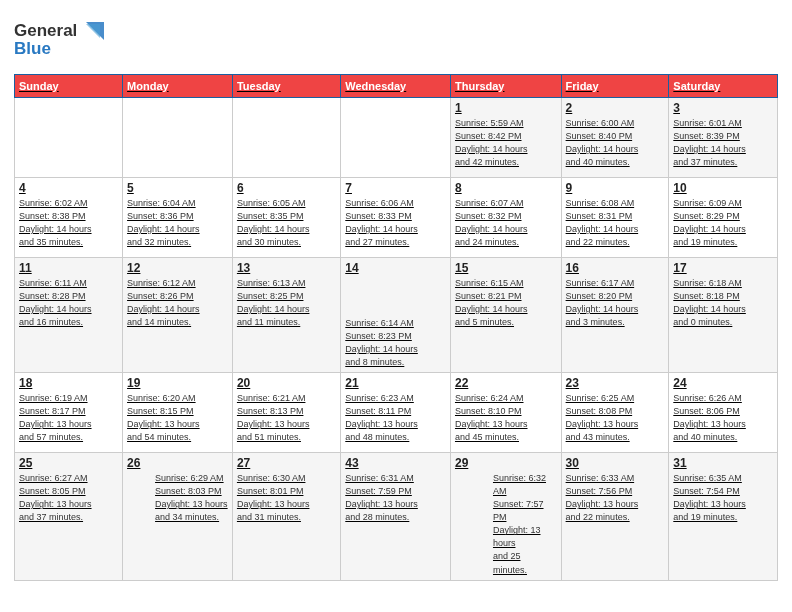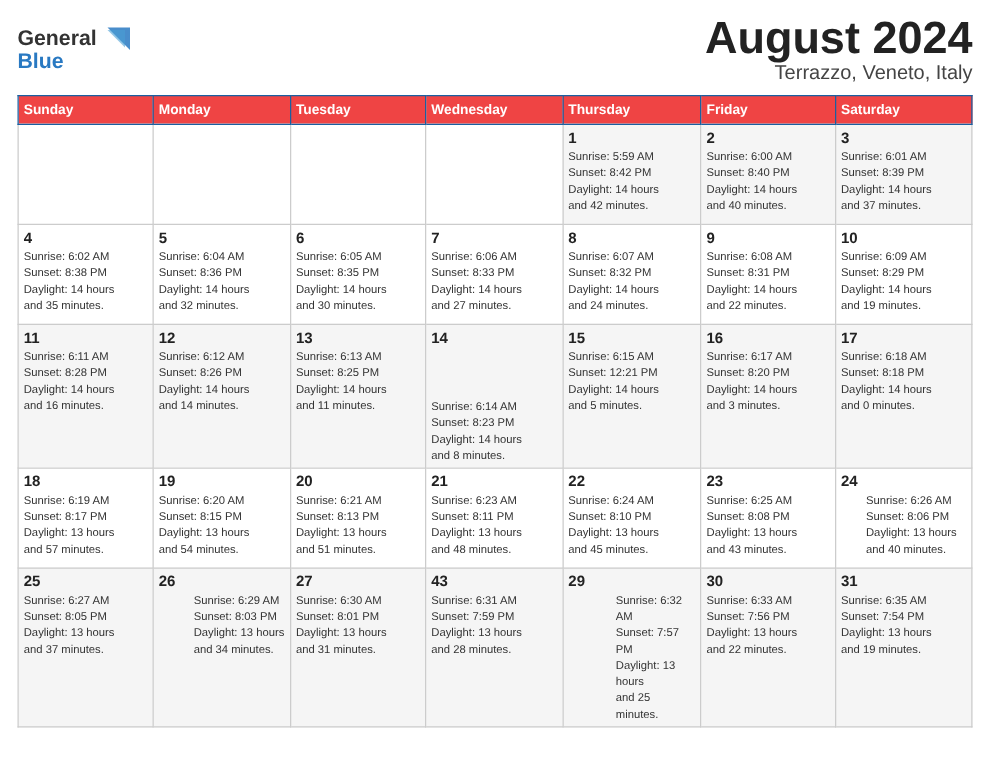--- a/index.html
+++ b/index.html
@@ -7,20 +7,21 @@
       font-family: Arial, sans-serif;
       background: #fff;
       width: 792px;
       height: 612px;
       overflow: hidden;
     }
     .container {
       width: 792px;
       height: 612px;
       padding: 10px 14px;
+      text-decoration: underline;
     }
     .header-row {
       display: flex;
       justify-content: space-between;
       align-items: flex-start;
       margin-bottom: 8px;
     }
     .logo {
       display: flex;
       align-items: center;
@@ -90,24 +91,20 @@
       <div>
         <svg width="105" height="48" viewBox="0 0 105 48">
 
           <text x="0" y="22" font-family="Arial" font-size="17" font-weight="bold" fill="#333">General</text>
           <text x="0" y="40" font-family="Arial" font-size="17" font-weight="bold" fill="#2979c2">Blue</text>
 
           <polygon points="72,8 90,8 90,26" fill="#2979c2" opacity="0.85"></polygon>
           <polygon points="72,10 86,10 86,24" fill="#4a9fd4" opacity="0.6"></polygon>
         </svg>
       </div>
-    </div>
-    <div class="title-block">
-      <h1>August 2024</h1>
-      <h2>Terrazzo, Veneto, Italy</h2>
     </div>
   </div>
 
   <table class="calendar">
     <thead>
       <tr>
         <th>Sunday</th>
         <th>Monday</th>
         <th>Tuesday</th>
         <th>Wednesday</th>
@@ -220,21 +217,21 @@
           <td>
             <span class="day-num">14</span>
             <div class="day-info" style="white-space: pre-line; margin-top: 42px;">Sunrise: 6:14 AM
 Sunset: 8:23 PM
 Daylight: 14 hours
 and 8 minutes.</div>
           </td>
           <td>
             <span class="day-num">15</span>
             <div class="day-info" style="white-space: pre-line;">Sunrise: 6:15 AM
-Sunset: 12:21 PM
+Sunset: 8:21 PM
 Daylight: 14 hours
 and 5 minutes.</div>
           </td>
           <td>
             <span class="day-num">16</span>
             <div class="day-info" style="white-space: pre-line;">Sunrise: 6:17 AM
 Sunset: 8:20 PM
 Daylight: 14 hours
 and 3 minutes.</div>
           </td>
@@ -284,21 +281,21 @@
           </td>
           <td>
             <span class="day-num">23</span>
             <div class="day-info" style="white-space: pre-line;">Sunrise: 6:25 AM
 Sunset: 8:08 PM
 Daylight: 13 hours
 and 43 minutes.</div>
           </td>
           <td>
             <span class="day-num">24</span>
-            <div class="day-info" style="white-space: pre-line; margin-left: 20px;">Sunrise: 6:26 AM
+            <div class="day-info" style="white-space: pre-line;">Sunrise: 6:26 AM
 Sunset: 8:06 PM
 Daylight: 13 hours
 and 40 minutes.</div>
           </td>
         </tr>
         <tr>
           <td>
             <span class="day-num">25</span>
             <div class="day-info" style="white-space: pre-line;">Sunrise: 6:27 AM
 Sunset: 8:05 PM

